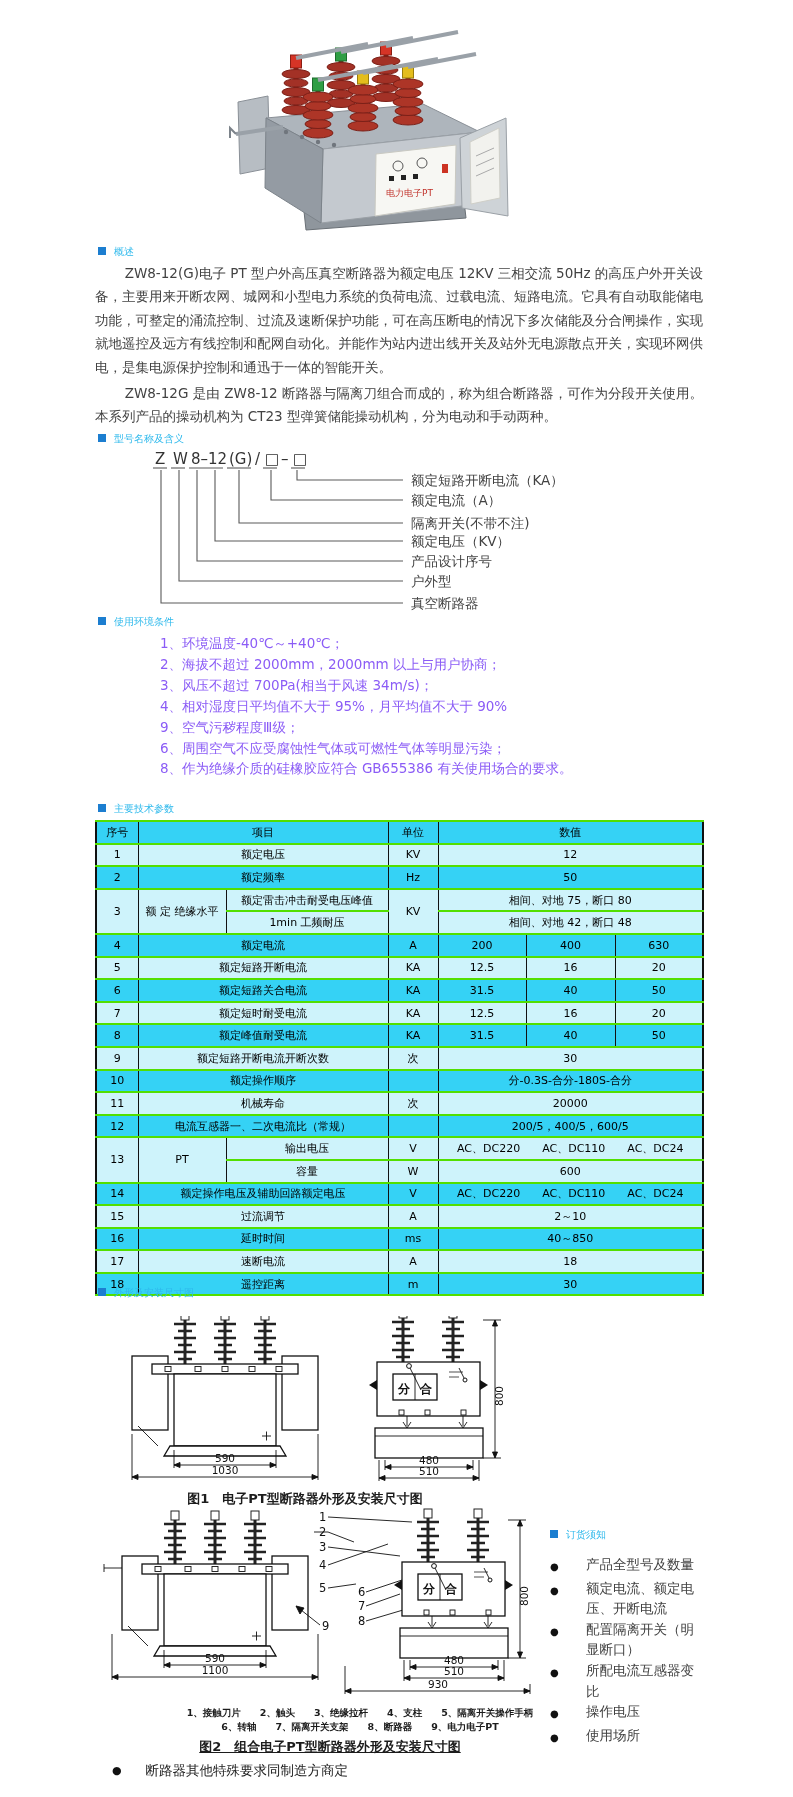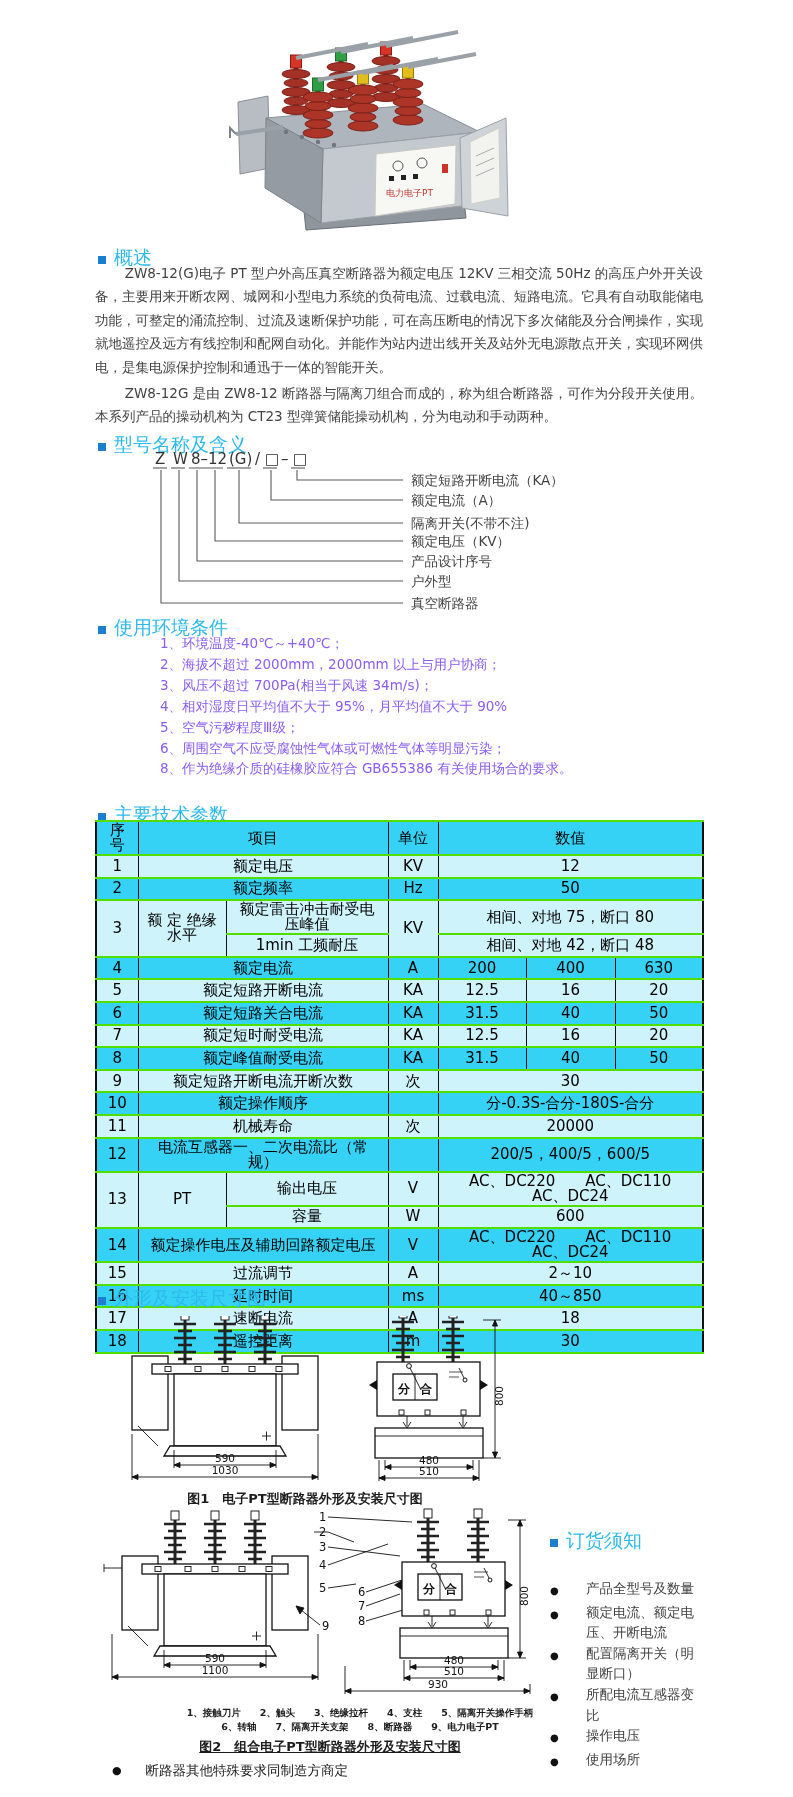--- a/index.html
+++ b/index.html
@@ -1,25 +1,25 @@
 <!DOCTYPE html>
 <html><head>
 <meta charset="utf-8">
 <style>
   html,body{margin:0;padding:0;background:#fff;}
   .page{position:relative;width:793px;height:1797px;background:#fff;overflow:hidden;
         font-family:"DejaVu Sans","Liberation Sans",sans-serif;color:#404040;}
-  .sec-head{position:absolute;font-size:19px;color:#2eb9ec;white-space:nowrap;}
+  .sec-head{position:absolute;font-size:10px;color:#2eb9ec;white-space:nowrap;}
   .sec-head .sq{display:inline-block;width:8px;height:8px;background:#1c7ed0;margin-right:8px;}
   .para{position:absolute;left:95px;width:608px;font-size:13.5px;line-height:23.4px;
         text-align:justify;text-indent:2.2em;color:#424242;}
   .env-list{position:absolute;left:160px;top:633px;font-size:13.5px;line-height:20.9px;color:#8b5cf6;}
   .env-list div{white-space:nowrap;}
   table.params{position:absolute;left:95px;top:820px;width:607px;border-collapse:collapse;
-        table-layout:fixed;font-size:15px;color:#000;border:2px solid #111;}
+        table-layout:fixed;font-size:11px;color:#000;border:2px solid #111;}
   table.params td{border-left:1.5px solid #111;border-right:1.5px solid #111;
         border-top:2px solid #52df00;border-bottom:2px solid #52df00;
         height:18.6px;line-height:15px;padding:1px 6px;text-align:center;overflow:hidden;}
   tr.bright{background:#35d2f5;} tr.pale{background:#cef3fb;}
   td.item{text-align:left;}
   td.blkbot{border-bottom:1.5px solid #111;}
   td.blktop{border-top:1.5px solid #111;}
   .caption{position:absolute;font-size:13px;font-weight:bold;color:#1c1c1c;text-align:center;}
   .legend{position:absolute;left:165px;top:1706px;width:390px;font-size:9.5px;font-weight:bold;
         color:#1c1c1c;text-align:center;line-height:14px;}
@@ -192,21 +192,21 @@
   </svg>
 
   <div class="sec-head" style="left:98px;top:615px;font-family:Liberation Mono, monospace;">
     <span class="sq"></span><span>使用环境条件</span>
   </div>
   <div class="env-list">
     <div>1、环境温度-40℃～+40℃；</div>
     <div>2、海拔不超过 2000mm，2000mm 以上与用户协商；</div>
     <div>3、风压不超过 700Pa(相当于风速 34m/s)；</div>
     <div>4、相对湿度日平均值不大于 95%，月平均值不大于 90%</div>
-    <div>5、空气污秽程度Ⅲ级；</div>
+    <div>9、空气污秽程度Ⅲ级；</div>
     <div>6、周围空气不应受腐蚀性气体或可燃性气体等明显污染；</div>
     <div>8、作为绝缘介质的硅橡胶应符合 GB655386 有关使用场合的要求。</div>
   </div>
 
   <div class="sec-head" style="left:98px;top:802px;text-align:right;">
     <span class="sq"></span><span>主要技术参数</span>
   </div>
   <table class="params">
     <colgroup>
         <col style="width:42px">
@@ -540,21 +540,21 @@
       <text class="dimtxt" transform="translate(138,80) rotate(-90)" text-anchor="middle">800</text>
     </g>
   </svg>
   <div class="legend">
     <div>1、接触刀片　　2、触头　　3、绝缘拉杆　　4、支柱　　5、隔离开关操作手柄</div>
     <div>6、转轴　　7、隔离开关支架　　8、断路器　　9、电力电子PT</div>
   </div>
   <div class="caption" style="left:120px;top:1738px;width:420px;text-decoration:underline;">图2　组合电子PT型断路器外形及安装尺寸图</div>
 
   <div class="ordering">
-    <div class="sec-head" style="position:static;margin-bottom:24px;">
+    <div class="sec-head" style="position:static;margin-bottom:12px;">
       <span class="sq"></span><span>订货须知</span>
     </div>
     <div class="ord-item">
         <span class="dot">●</span>
         <span class="txt">产品全型号及数量</span>
       </div>
     <div class="ord-item">
         <span class="dot">●</span>
         <span class="txt">额定电流、额定电压、开断电流</span>
       </div>

